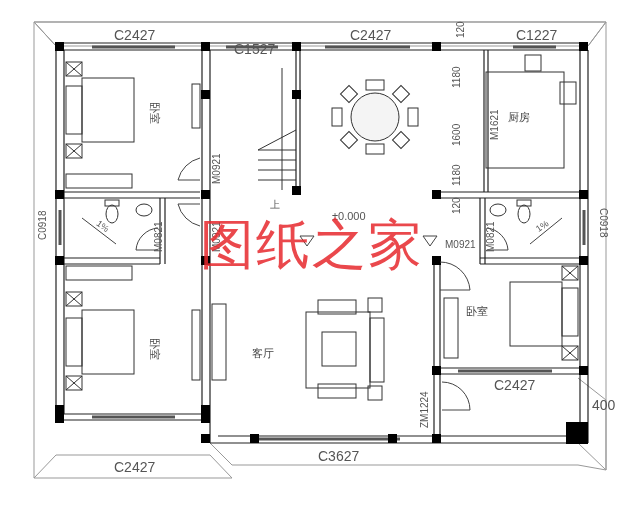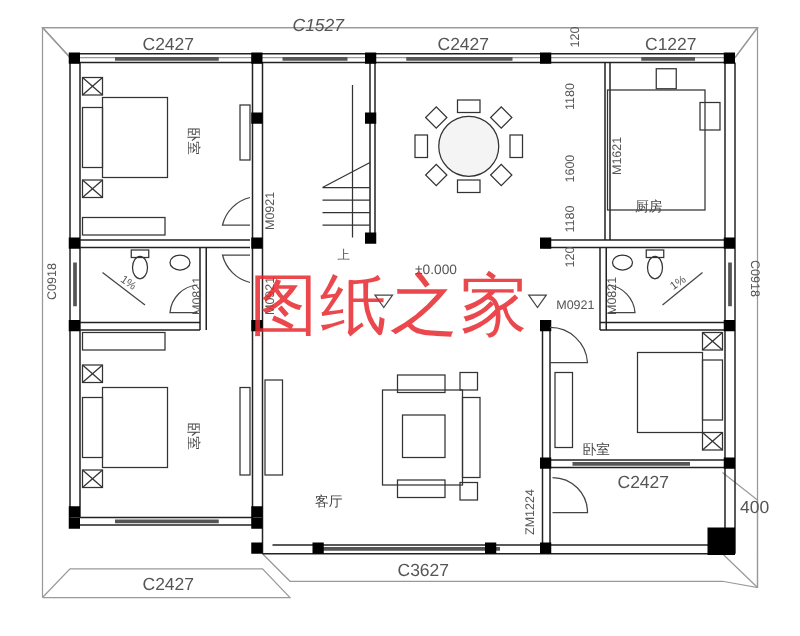--- a/index.html
+++ b/index.html
@@ -1,21 +1,21 @@
 <!DOCTYPE html>
 <html><head>
   <meta charset="utf-8">
   <style>
     html, body { margin:0; padding:0; background:#ffffff; }
     body { width:640px; height:509px; overflow:hidden; position:relative; font-family:"Liberation Sans", sans-serif; }
     #plan { position:absolute; left:0; top:0; width:640px; height:509px; }
     .lbl { position:absolute; font-family:"Liberation Sans", sans-serif; font-size:14px; color:#555; white-space:nowrap; line-height:1; }
     .vlbl { position:absolute; font-family:"Liberation Sans", sans-serif; font-size:10px; color:#555; white-space:nowrap; line-height:1; transform-origin:left top; transform:rotate(-90deg); }
     .vlbl-r { position:absolute; font-family:"Liberation Sans", sans-serif; font-size:10px; color:#555; white-space:nowrap; line-height:1; transform-origin:left top; transform:rotate(90deg); }
-    .room { position:absolute; font-family:"DejaVu Sans", sans-serif; font-size:11px; color:#444; white-space:nowrap; line-height:1;margin-top:48px; }
+    .room { position:absolute; font-family:"DejaVu Sans", sans-serif; font-size:11px; color:#444; white-space:nowrap; line-height:1; }
     .room-v { position:absolute; font-family:"DejaVu Sans", sans-serif; font-size:11px; color:#444; white-space:nowrap; line-height:1; transform-origin:left top; transform:rotate(90deg); }
     .wm { position:absolute; left:200px; top:222px; font-family:Liberation Mono, monospace; font-size:54px; color:rgba(230,40,45,0.85); letter-spacing:2px; white-space:nowrap; line-height:1; }
   </style>
 </head>
 <body>
 
 <svg id="plan" viewBox="0 0 640 509" xmlns="http://www.w3.org/2000/svg">
   <g fill="none" stroke="#999" stroke-width="1">
     <polyline points="34,478 34,22 288,22 606,22 606,400 606,470"></polyline>
     <polygon points="34,22 606,22 588,46 56,46"></polygon>
@@ -170,21 +170,21 @@
     <path d="M440,262 A30,30 0 0 1 470,290 L440,290"></path>
     <path d="M442,382 A28,28 0 0 1 470,410 L442,410"></path>
     <line x1="82" y1="218" x2="116" y2="244"></line>
     <line x1="562" y1="218" x2="530" y2="244"></line>
     <path d="M423,236 L437,236 L430,246 Z"></path>
     <path d="M300,236 L314,236 L307,246 Z"></path>
   </g>
 </svg>
 
 <div class="lbl" style="left:114px;top:28px;">C2427</div>
-<div class="lbl" style="left:234px;top:13px;font-style:italic;">C1527</div>
+<div class="lbl" style="left:234px;top:42px;">C1527</div>
 <div class="lbl" style="left:350px;top:28px;">C2427</div>
 <div class="lbl" style="left:516px;top:28px;">C1227</div>
 <div class="lbl" style="left:114px;top:460px;">C2427</div>
 <div class="lbl" style="left:318px;top:449px;">C3627</div>
 <div class="lbl" style="left:494px;top:378px;">C2427</div>
 <div class="lbl" style="left:592px;top:398px;">400</div>
 
 <div class="vlbl" style="left:38px;top:240px;">C0918</div>
 <div class="vlbl-r" style="left:608px;top:208px;">C0918</div>
 <div class="vlbl" style="left:212px;top:184px;">M0921</div>

